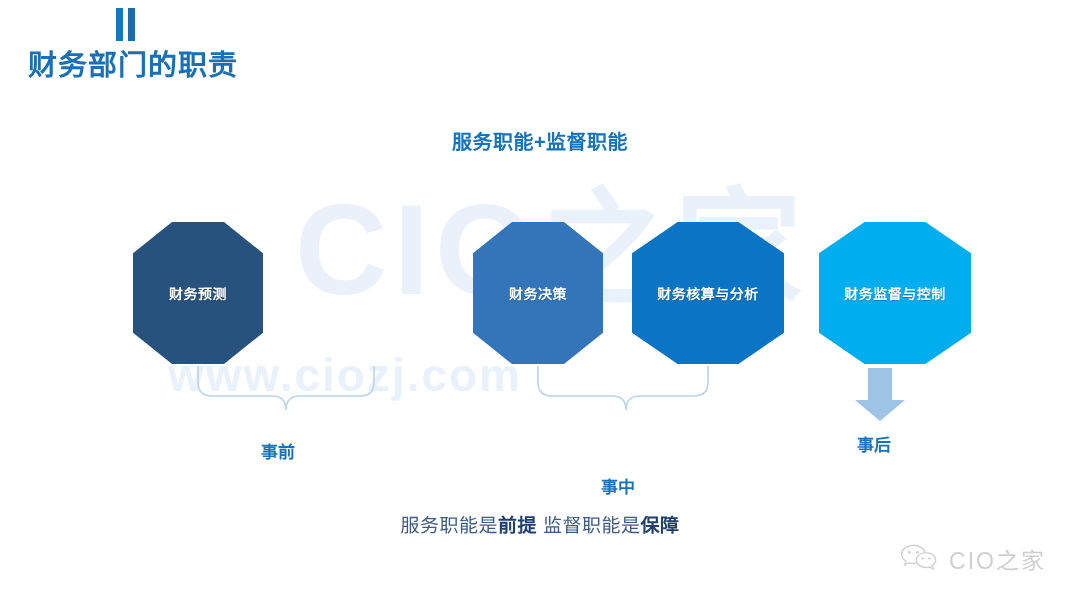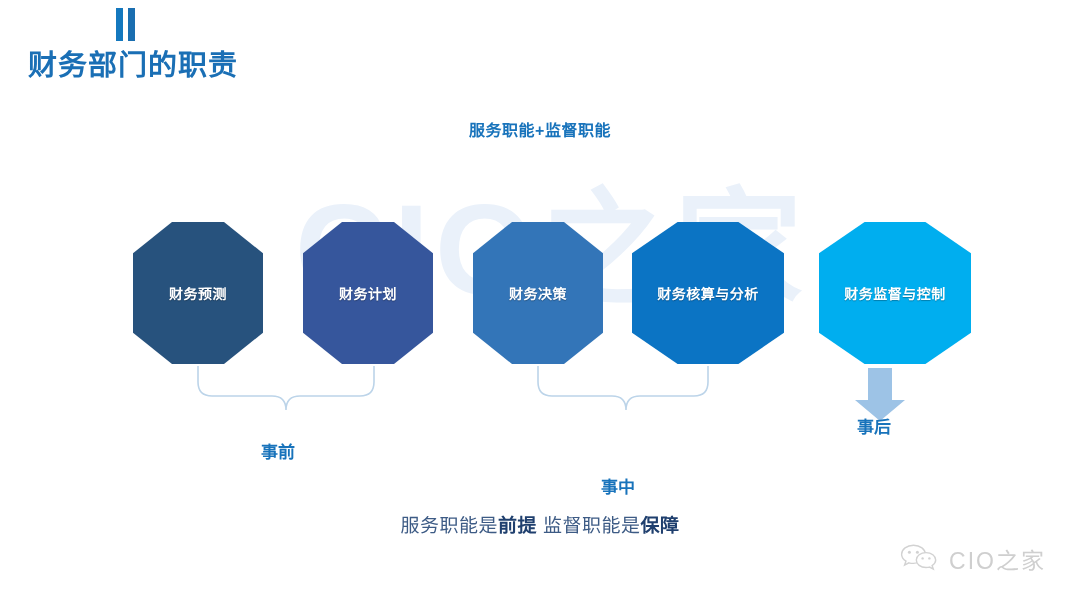--- a/index.html
+++ b/index.html
@@ -81,25 +81,25 @@
     font-size: 29px;
     font-weight: bold;
     color: #1a6fb5;
     letter-spacing: 1px;
     white-space: nowrap;
   }
 
   
   .subtitle {
     position: absolute;
-    top: 117px;
+    top: 126px;
     left: 0;
     width: 1080px;
     text-align: center;
-    font-size: 16px;
+    font-size: 20px;
     font-weight: bold;
     color: #1873bb;
     letter-spacing: 0.5px;
     z-index: 3;
   }
 
   
   .octagon-row {
     position: absolute;
     top: 222px;
@@ -184,38 +184,36 @@
     white-space: nowrap;
   }
 </style>
 </head>
 <body>
 
 <div class="slide">
 
   <div class="watermark-layer">
     <div class="wm-logo">CIO之家</div>
+    <div class="wm-url">www.ciozj.com</div>
   </div>
 
   <div class="title-row">
     <span class="title-mark">
       <i></i>
         <i class="second"></i>
     </span>
     <span class="slide-title">财务部门的职责</span>
   </div>
 
   <div class="subtitle">服务职能+监督职能</div>
 
   <div class="octagon-row">
     <div class="octagon" style="left:133px; background:#27527d;">
       <span class="oct-label">财务预测</span>
-    </div>
-    <div class="octagon" style="left:303px; background:#36569c;">
-      <span class="oct-label">财务计划</span>
     </div>
     <div class="octagon" style="left:473px; background:#3375b8;">
       <span class="oct-label">财务决策</span>
     </div>
     <div class="octagon wide" style="left:632px; background:#0b74c4;">
       <span class="oct-label">财务核算与分析</span>
     </div>
     <div class="octagon wide" style="left:804px; background:#00aeef;margin-left:15px;">
       <span class="oct-label">财务监督与控制</span>
     </div>
@@ -249,21 +247,21 @@
                L 892 400
                L 905 400
                L 880 421
                L 855 400
                L 868 400 Z" fill="#9dc3e6"></path>
     </svg>
   </div>
 
   <div class="stage-label" style="left:261px; top:438px;">事前</div>
   <div class="stage-label" style="left:601px; top:425px;margin-top:48px;">事中</div>
-  <div class="stage-label" style="left:857px; top:413px;">事后</div>
+  <div class="stage-label" style="left:857px; top:431px;">事后</div>
 
   <div class="caption">
     <span class="seg-normal">服务职能是</span><b>前提</b><span class="seg-normal"> 监督职能是</span><b>保障</b>
   </div>
 
   <div class="footer-logo">
     <span class="wechat-icon">
       <svg width="40" height="30" viewBox="0 0 40 30" xmlns="http://www.w3.org/2000/svg">
         <g fill="none" stroke="#d2d2d2" stroke-width="1.4">
           <path d="M14.5 3.2 C7.8 3.2 2.6 7.3 2.6 12.2 C2.6 15.0 4.3 17.5 7.0 19.1

